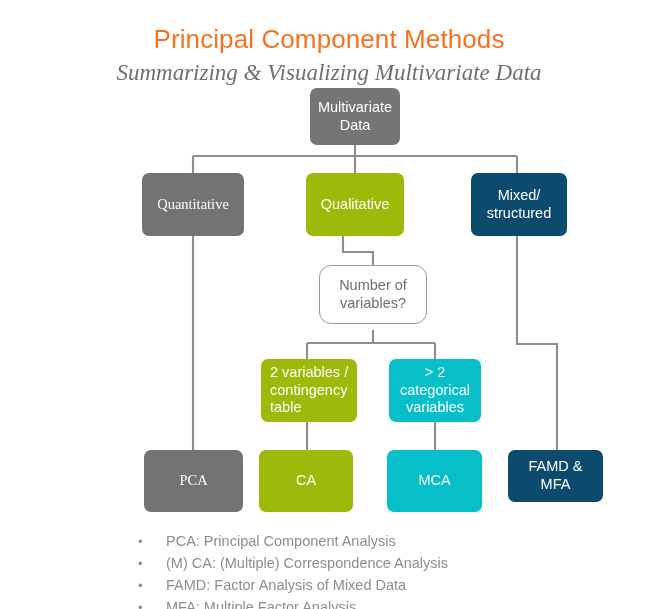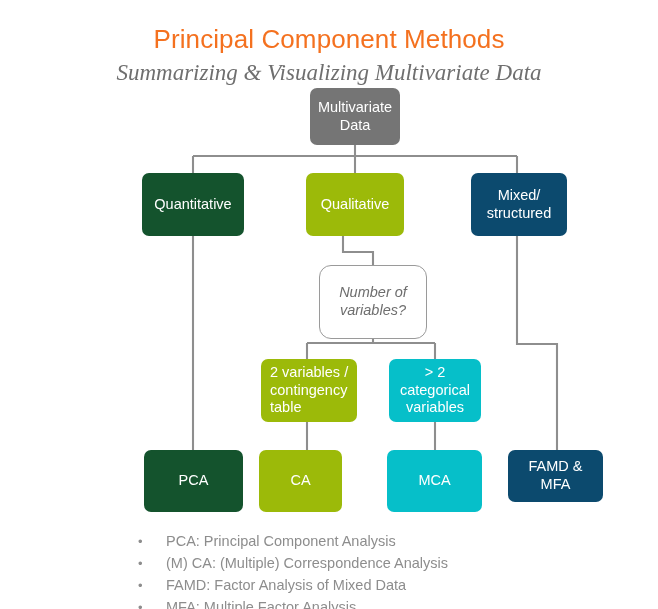--- a/index.html
+++ b/index.html
@@ -70,21 +70,21 @@
     justify-content: center;
     text-align: center;
     border-radius: 7px;
     color: #ffffff;
     font-size: 14.5px;
     line-height: 1.22;
     padding: 9px 4px;
     white-space: pre-line;
   }
   .node.root      { background: #757575; }
-  .node.blue      { background: #14532d; }
+  .node.blue      { background: #737373; font-family: Liberation Serif, serif; }
   .node.green     { background: #9cba09; }
   .node.orange    { background: #0c4a6e; }
   .node.teal      { background: #06bfc9; }
   .node.decision  {
     background: #ffffff;
     border: 1.6px solid #9a9a9a;
     color: #6e6e6e;
     border-radius: 12px;
   }
   .node.leftish { justify-content: flex-start; padding-left: 9px; text-align: left; }
@@ -160,42 +160,42 @@
 
   <div class="node green" style="left:306px; top:173px; width:98px; height:63px;">
     <span>Qualitative</span>
   </div>
 
   <div class="node orange" style="left:471px; top:173px; width:96px; height:63px;">
     <span>Mixed/
 structured</span>
   </div>
 
-  <div class="node decision" style="left:319px; top:265px; width:108px; height:74px;font-style:italic;">
+  <div class="node decision" style="left:319px; top:265px; width:108px; height:59px;">
     <span>Number of
 variables?</span>
   </div>
 
   <div class="node green leftish" style="left:261px; top:359px; width:96px; height:63px;">
     <span>2 variables /
 contingency
 table</span>
   </div>
 
   <div class="node teal" style="left:389px; top:359px; width:92px; height:63px;">
     <span>&gt; 2
 categorical
 variables</span>
   </div>
 
   <div class="node blue" style="left:144px; top:450px; width:99px; height:62px;">
     <span>PCA</span>
   </div>
 
-  <div class="node green" style="left:259px; top:450px; width:83px; height:62px;justify-content:center;">
+  <div class="node green" style="left:259px; top:450px; width:94px; height:62px;justify-content:center;">
     <span>CA</span>
   </div>
 
   <div class="node teal" style="left:387px; top:450px; width:95px; height:62px;">
     <span>MCA</span>
   </div>
 
   <div class="node orange" style="left:508px; top:450px; width:95px; height:52px;">
     <span>FAMD &amp;
 MFA</span>

